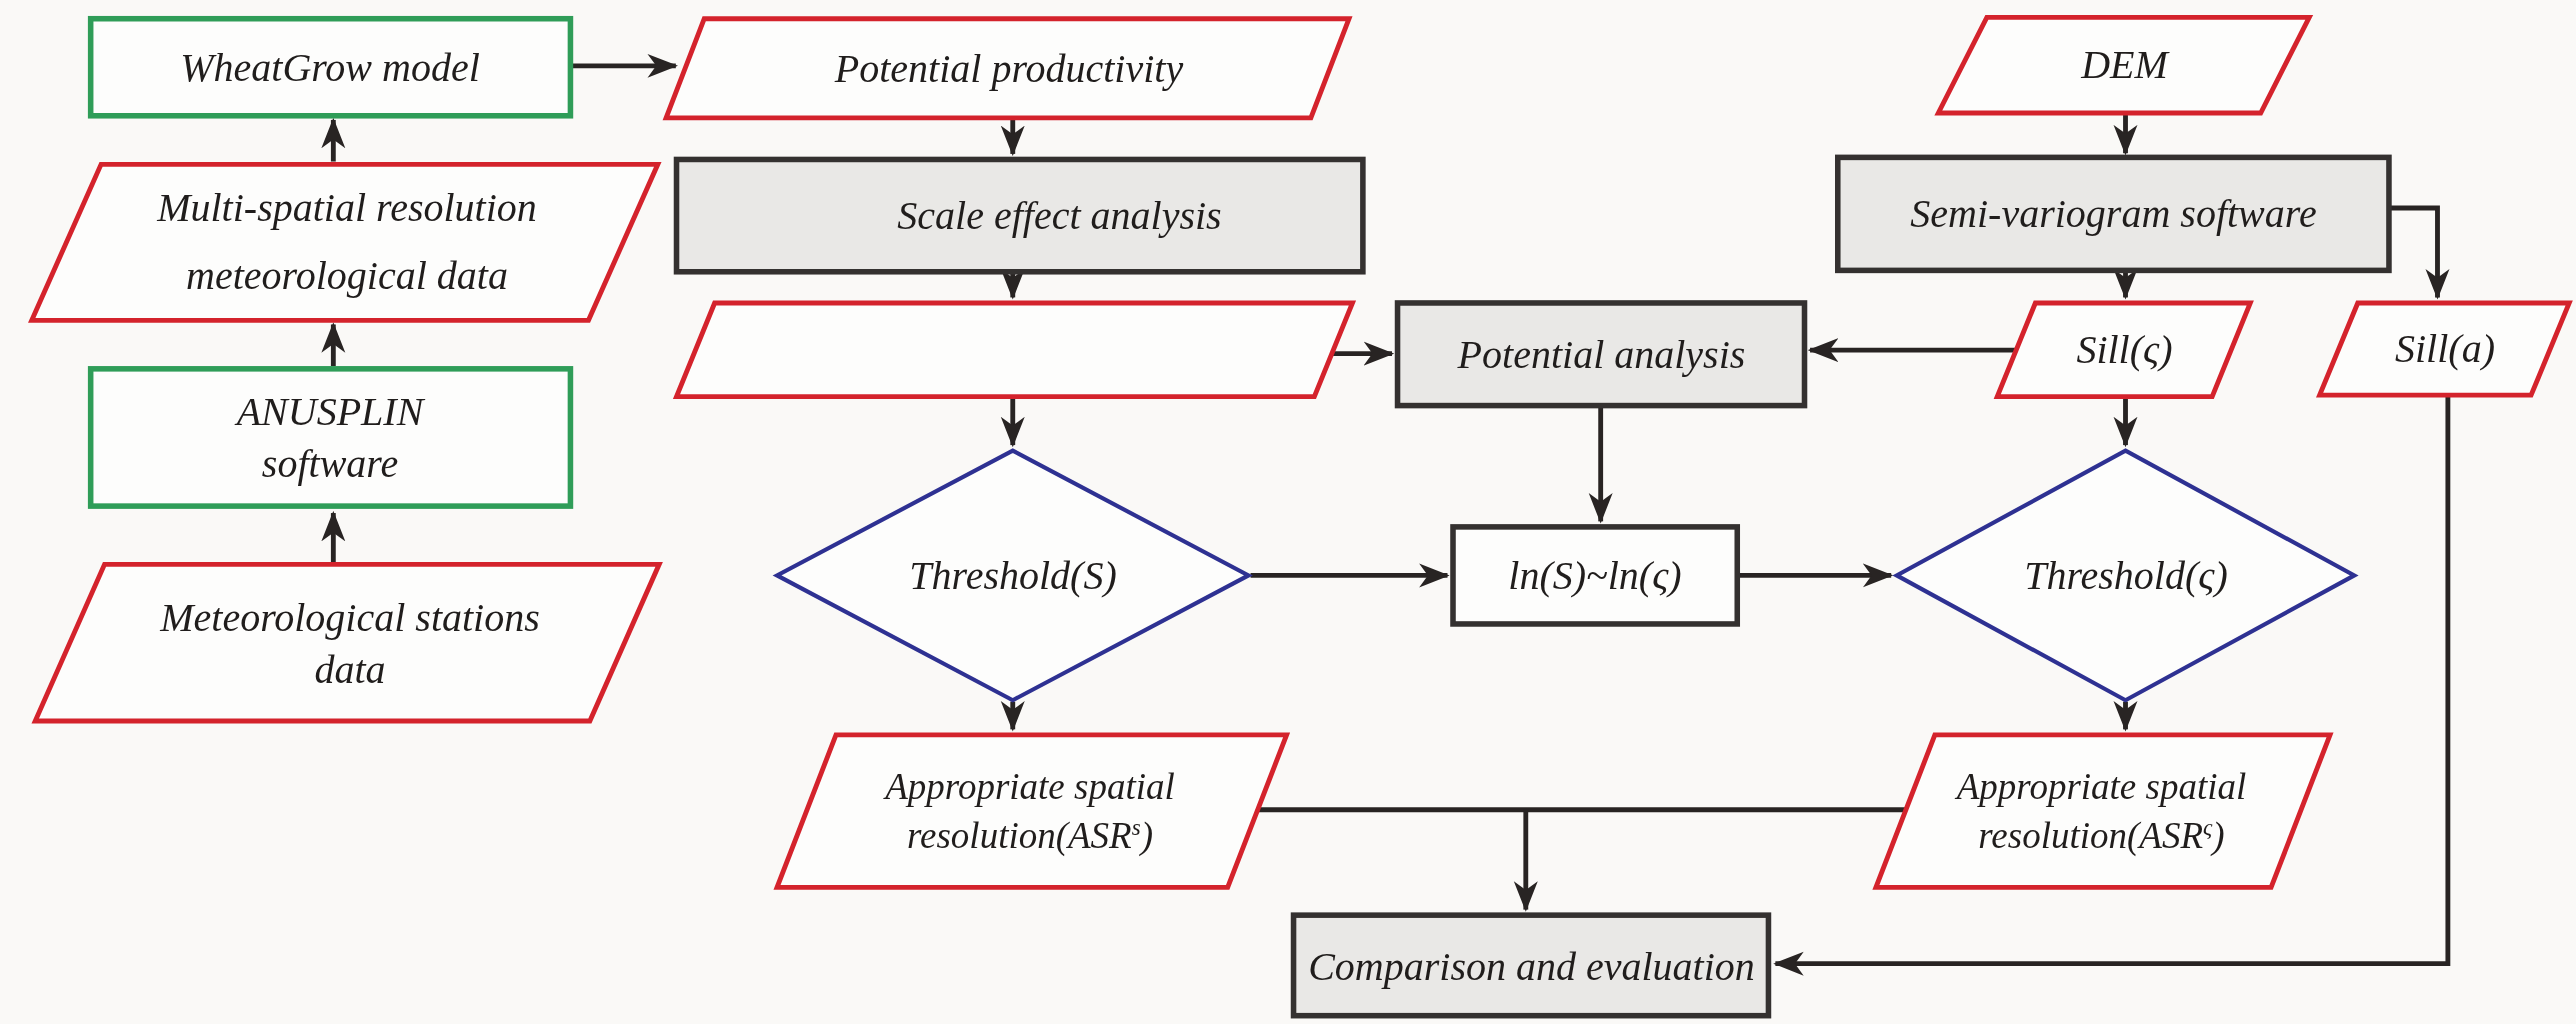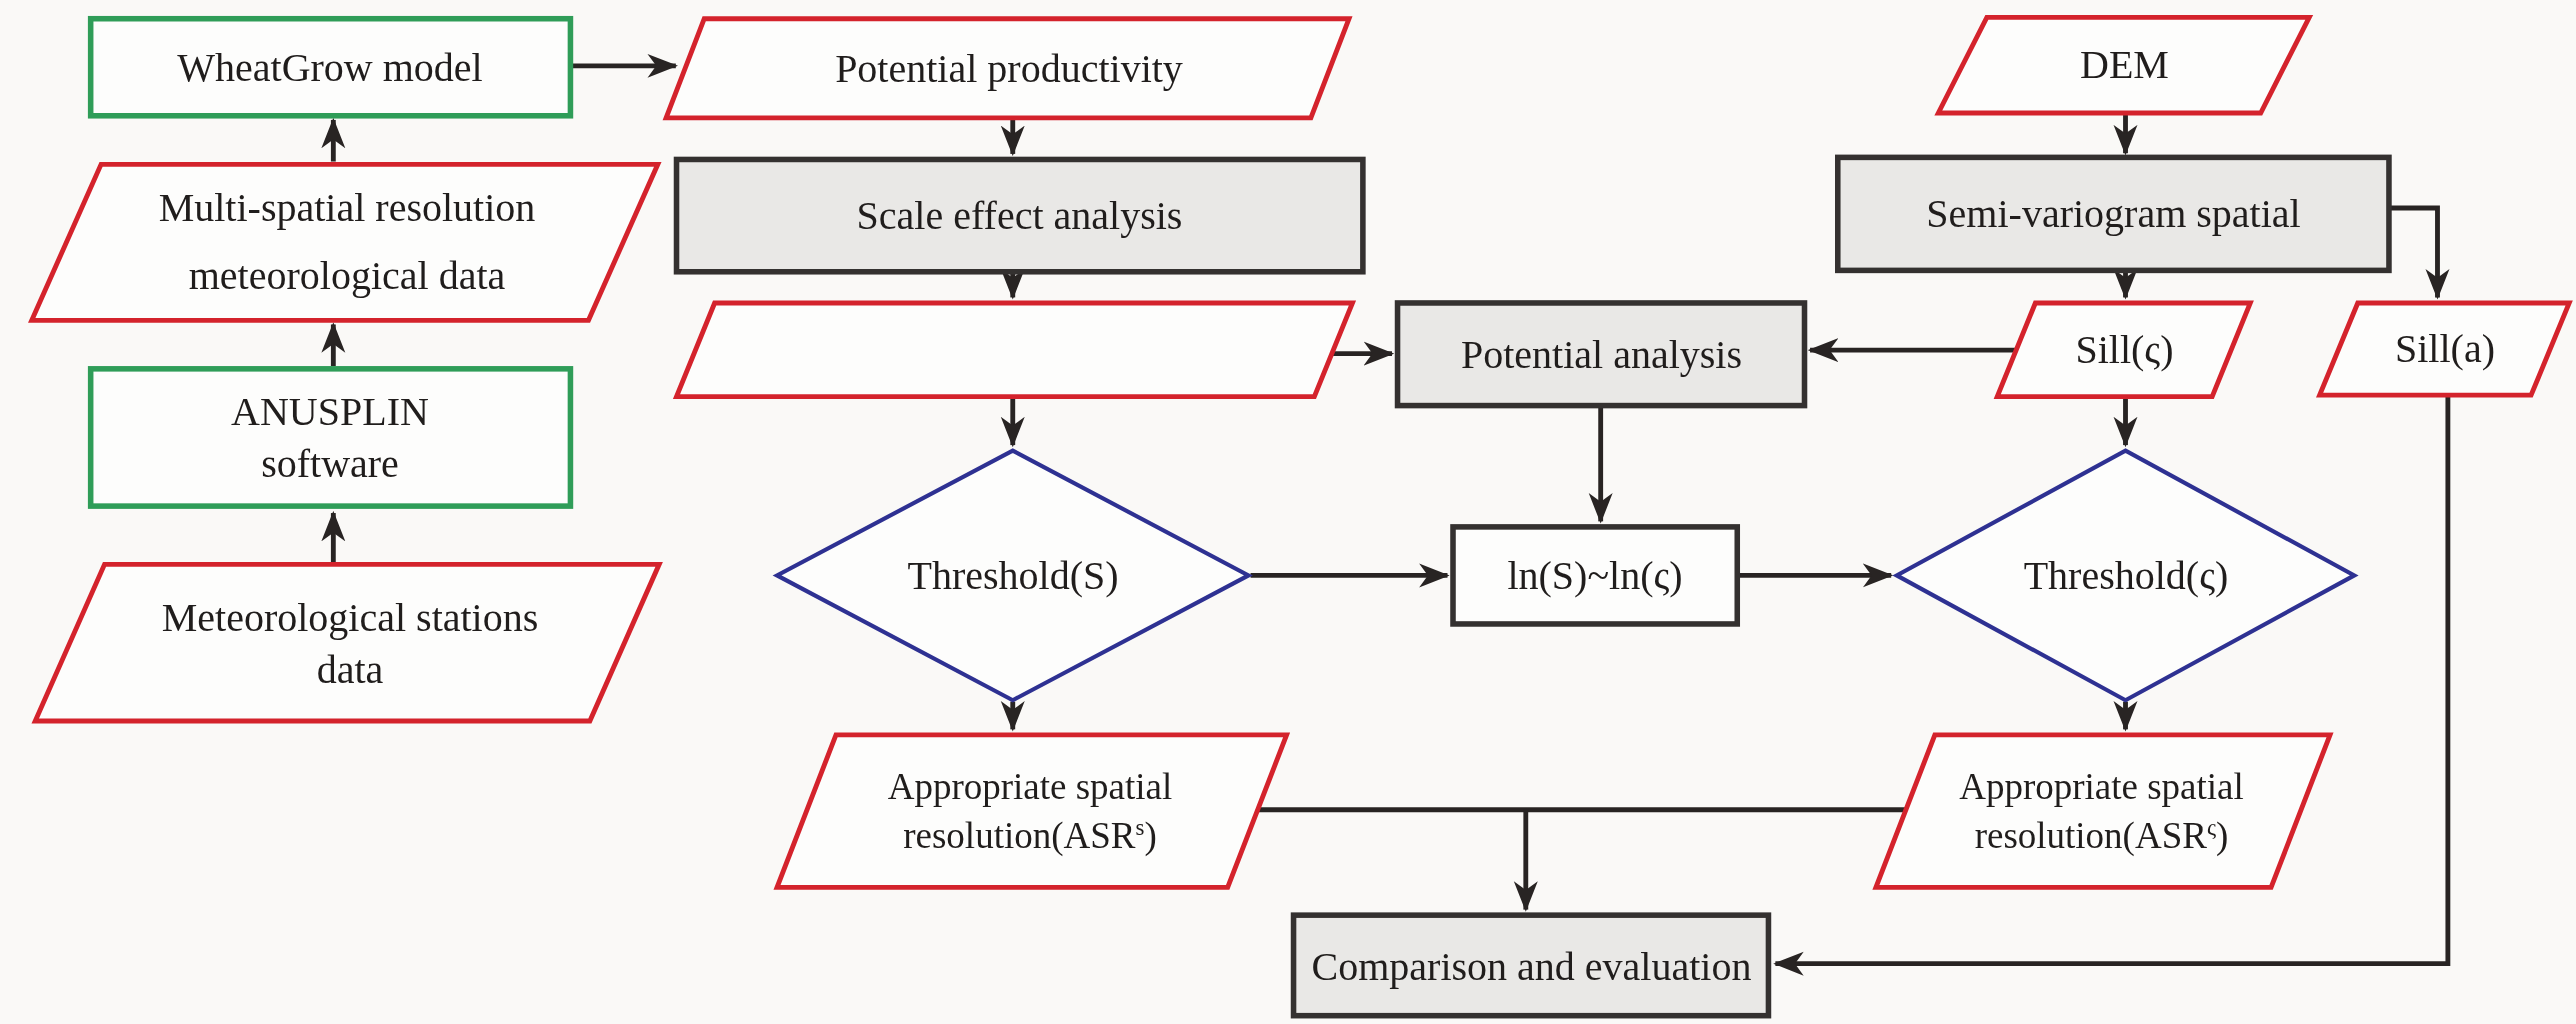--- a/index.html
+++ b/index.html
@@ -17,21 +17,21 @@
   .conn{fill:none; stroke:var(--connector); stroke-width:7px; stroke-linejoin:miter;}
   .ah-path{fill:var(--connector);}
   .dp{fill:var(--node-fill); stroke:var(--data-red); stroke-width:7px;}
   .sw{fill:var(--node-fill); stroke:var(--software-green); stroke-width:8px;}
   .proc{fill:var(--process-fill); stroke:var(--process-border); stroke-width:8px;}
   .plain{fill:var(--node-fill); stroke:var(--process-border); stroke-width:8px;}
   .dec{fill:var(--node-fill); stroke:var(--decision-blue); stroke-width:6px;}
   .lbl{
     position:absolute; display:flex; flex-direction:column; align-items:center;
     justify-content:center; text-align:center; font-size:40px; line-height:1.3;
-    white-space:nowrap; pointer-events:none;
+    white-space:nowrap; pointer-events:none;font-style:italic;
   }
   .lbl.small{font-size:37px;}
   sup{font-size:0.62em; line-height:0; vertical-align:super;}
 </style>
 </head>
 <body>
 
 <div id="canvas">
 
   <svg id="shape-layer" viewBox="0 0 3714 1477" xmlns="http://www.w3.org/2000/svg">
@@ -102,21 +102,21 @@
 
   <div class="lbl" style="left:90px;top:369px;width:480px;height:137px;">
     <span>ANUSPLIN</span>
     <span>software</span>
   </div>
 
   <div class="lbl" style="left:669px;top:19px;width:680px;height:99px;">
     <span>Potential productivity</span>
   </div>
 
-  <div class="lbl" style="left:676px;top:160px;width:687px;height:112px;">
+  <div class="lbl" style="left:716px;top:160px;width:687px;height:112px;">
     <span>Scale effect analysis</span>
   </div>
 
 
   <div class="lbl" style="left:791px;top:451px;width:444px;height:250px;">
     <span>Threshold(S)</span>
   </div>
 
   <div class="lbl small" style="left:777px;top:735px;width:506px;height:153px;">
     <span>Appropriate spatial</span>
@@ -133,21 +133,21 @@
 
   <div class="lbl" style="left:1294px;top:916px;width:475px;height:101px;">
     <span>Comparison and evaluation</span>
   </div>
 
   <div class="lbl" style="left:1939px;top:17.3px;width:371px;height:96px;">
     <span>DEM</span>
   </div>
 
   <div class="lbl" style="left:1838px;top:157px;width:551px;height:113px;">
-    <span>Semi-variogram spatial</span>
+    <span>Semi-variogram software</span>
   </div>
 
   <div class="lbl" style="left:1998px;top:303px;width:253px;height:94px;">
     <span>Sill(ς)</span>
   </div>
 
   <div class="lbl" style="left:2320px;top:303px;width:250px;height:92px;">
     <span>Sill(a)</span>
   </div>
 

